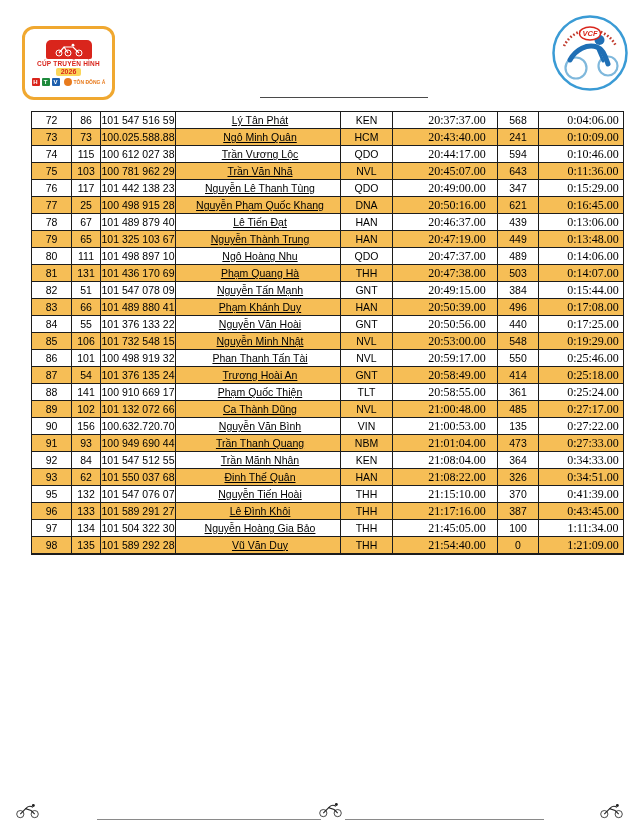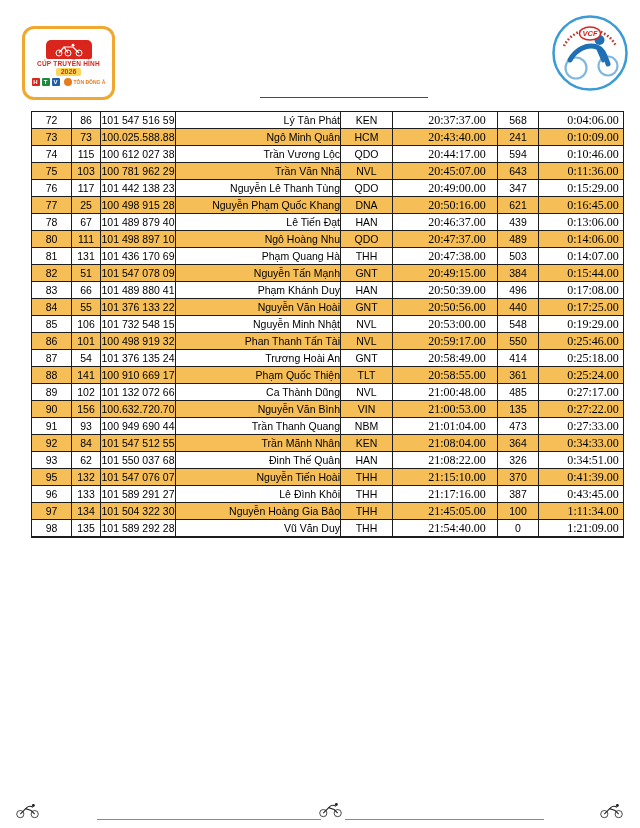--- a/index.html
+++ b/index.html
@@ -59,21 +59,21 @@
     position: absolute; left: 31px; top: 111px; width: 592px;
     border-collapse: collapse; table-layout: fixed;
     border: 1.5px solid #1c1c1c; border-bottom-width: 2px;
   }
   .results td {
     border: 1.5px solid #1c1c1c; height: 17px; padding: 0;
     font-size: 10.5px; line-height: 14px; text-align: center;
     white-space: nowrap; overflow: hidden; vertical-align: middle;
   }
   .results tr:nth-child(even) td { background: var(--highlight, #F6BE56); }
-  .results td.cell-name { text-align: right; padding-left: 4px; }
+  .results td.cell-name { text-align: center; padding-left: 4px; text-decoration: underline; }
   .results td.cell-serif { font-family: "Liberation Serif", serif; font-size: 12px; padding-left: 24px; }
 
   
   .ornament { position: absolute; width: 27px; height: 17px; }
   .orn-left   { left: 14px;  top: 802px; }
   .orn-center { left: 317px; top: 801px; }
   .orn-right  { left: 598px; top: 802px; }
   .sig-line { position: absolute; top: 819px; height: 0; border-top: 1.1px solid #8a8a8a; }
   .sig-line-1 { left: 97px;  width: 224px; }
   .sig-line-2 { left: 345px; width: 199px; }
@@ -196,20 +196,30 @@
       <td class="cell-rank">78</td>
       <td class="cell-bib">67</td>
       <td class="cell-id">101 489 879 40</td>
       <td class="cell-name">Lê Tiến Đạt</td>
       <td class="cell-team">HAN</td>
       <td class="cell-serif">20:46:37.00</td>
       <td class="cell-pts">439</td>
       <td class="cell-serif">0:13:06.00</td>
     </tr>
         <tr>
+      <td class="cell-rank">79</td>
+      <td class="cell-bib">65</td>
+      <td class="cell-id">101 325 103 67</td>
+      <td class="cell-name">Nguyễn Thành Trung</td>
+      <td class="cell-team">HAN</td>
+      <td class="cell-serif">20:47:19.00</td>
+      <td class="cell-pts">449</td>
+      <td class="cell-serif">0:13:48.00</td>
+    </tr>
+        <tr>
       <td class="cell-rank">80</td>
       <td class="cell-bib">111</td>
       <td class="cell-id">101 498 897 10</td>
       <td class="cell-name">Ngô Hoàng Nhu</td>
       <td class="cell-team">QDO</td>
       <td class="cell-serif">20:47:37.00</td>
       <td class="cell-pts">489</td>
       <td class="cell-serif">0:14:06.00</td>
     </tr>
         <tr>

